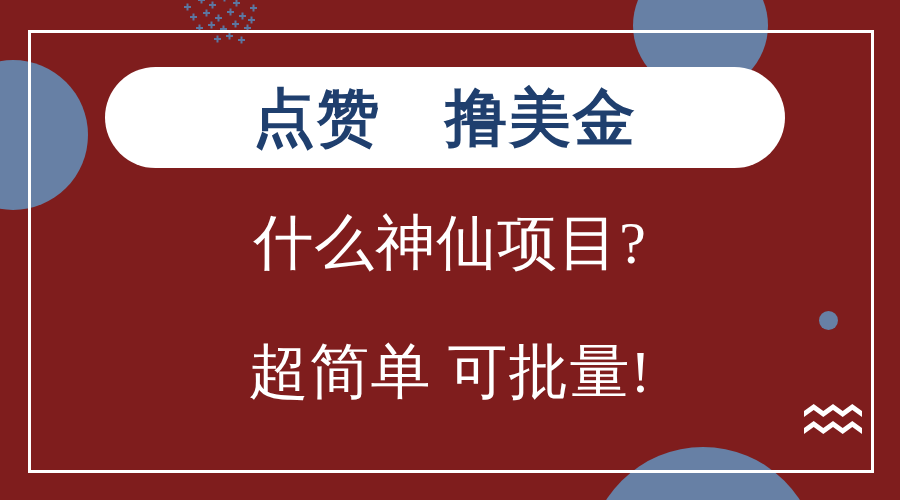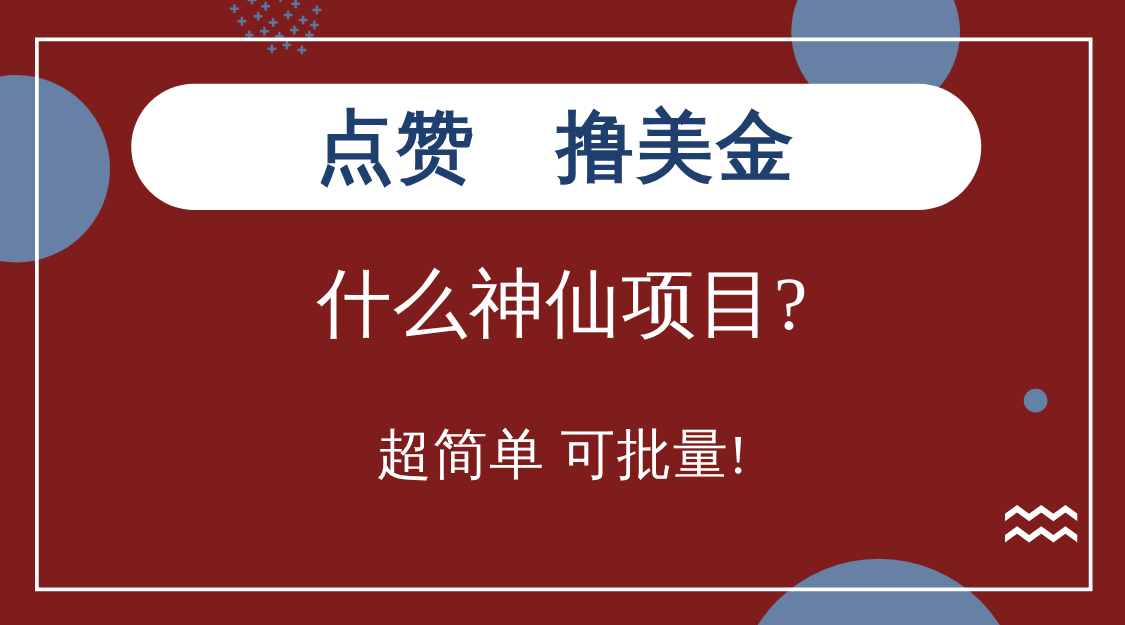--- a/index.html
+++ b/index.html
@@ -122,21 +122,21 @@
     line-height: 1;
     white-space: pre;
   }
   .line2 {
     top: 213px;
     font-size: 60px;
     letter-spacing: 1px;
   }
   .line3 {
     top: 342px;
-    font-size: 44px;
+    font-size: 60px;
     letter-spacing: 1px;
   }
 </style>
 </head>
 <body>
 
 <div class="poster">
 
   <div class="circle circle-left"></div>
   <div class="circle circle-top"></div>

